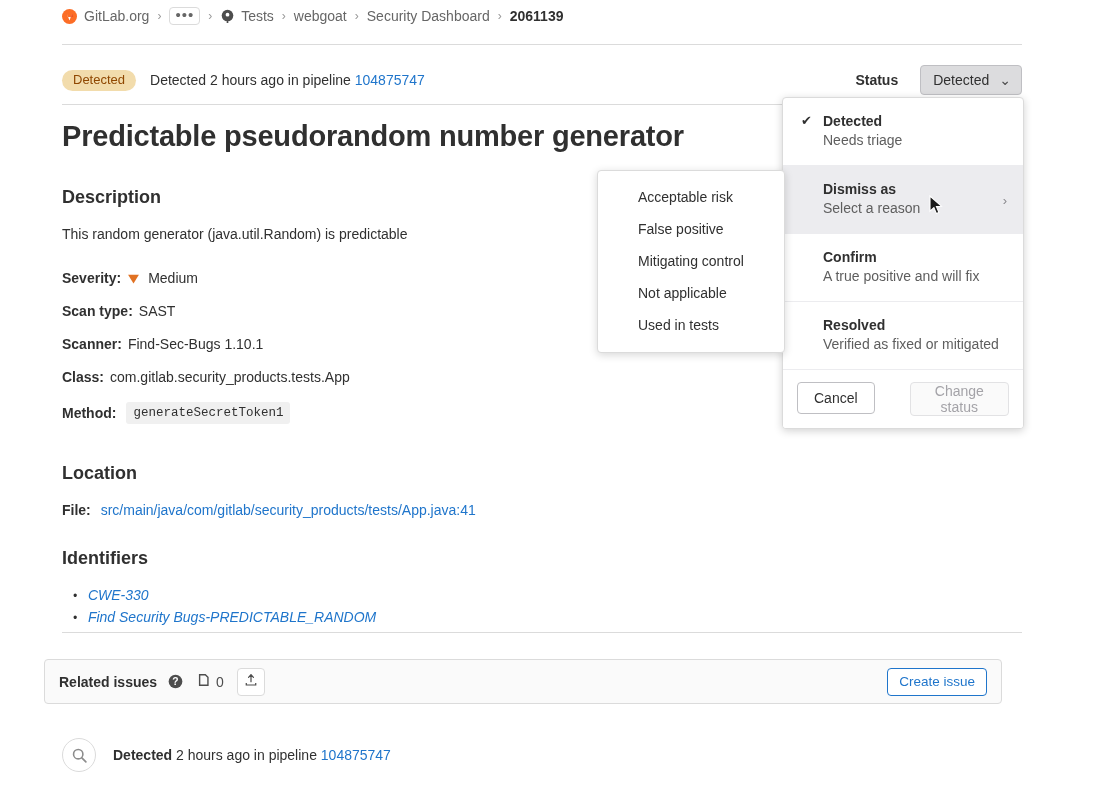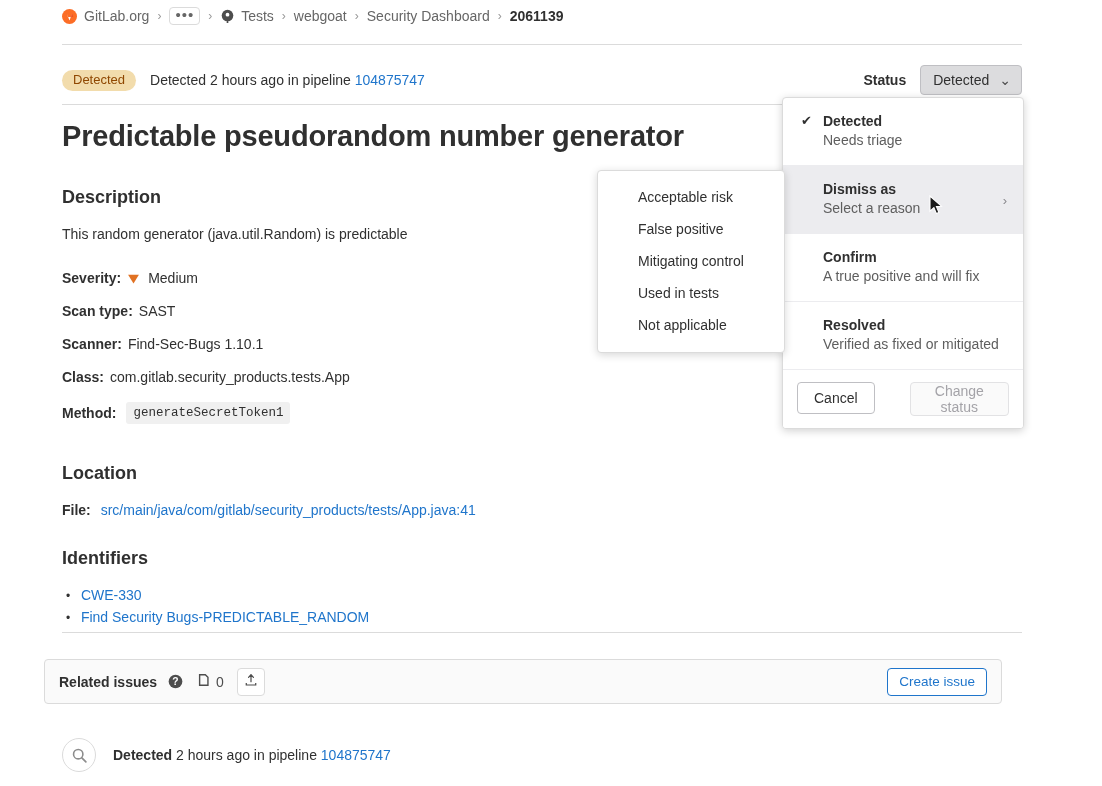--- a/index.html
+++ b/index.html
@@ -83,20 +83,21 @@
     margin-left: 14px;
     font-size: 14px;
     color: #303030;
   }
   .link { color: #1f75cb; text-decoration: none; }
 
   .status-right {
     margin-left: auto;
     display: flex;
     align-items: center;
+    gap: 8px;
   }
   .status-label {
     font-weight: bold;
     font-size: 14px;
     color: #303030;
     margin-right: 14px;
   }
   .status-btn {
     background: #dcdcde;
     border: 1px solid #bfbfc3;
@@ -145,21 +146,21 @@
     border-radius: 3px;
     font-family: "Liberation Mono", monospace;
     font-size: 12.5px;
     padding: 4px 7px;
     color: #303030;
     margin-left: 4px;
   }
 
   .spacer-loc { height: 22px; }
   .file-row { font-size: 14px; margin: 0 0 30px 0; }
-  .ident-list { list-style: none; margin: 4px; padding: 0; }
+  .ident-list { list-style: none; margin: 11px; padding: 0; font-style: italic; }
   .ident-list li {
     font-size: 14px;
     margin-bottom: 6px;
     color: #303030;
   }
   .ident-list li::before {
     content: "\2022";
     color: #303030;
     display: inline-block;
     width: 11px;
@@ -509,22 +510,22 @@
     <div class="dd-footer">
       <button class="btn-cancel">Cancel</button>
       <button class="btn-change" disabled="">Change status</button>
     </div>
   </div>
 
   <div class="submenu">
     <div class="sub-item">Acceptable risk</div>
     <div class="sub-item">False positive</div>
     <div class="sub-item">Mitigating control</div>
+    <div class="sub-item">Not applicable</div>
     <div class="sub-item">Used in tests</div>
-    <div class="sub-item">Not applicable</div>
   </div>
 
   <div class="cursor">
     <svg width="16" height="22" viewBox="0 0 16 22">
       <path d="M1 1 1 16.2 4.9 12.6 7.4 18.6 9.9 17.5 7.4 11.6 12.4 11.2z" fill="#1a1a1a" stroke="#ffffff" stroke-width="1.1"></path>
     </svg>
   </div>
 
 </div>
 

